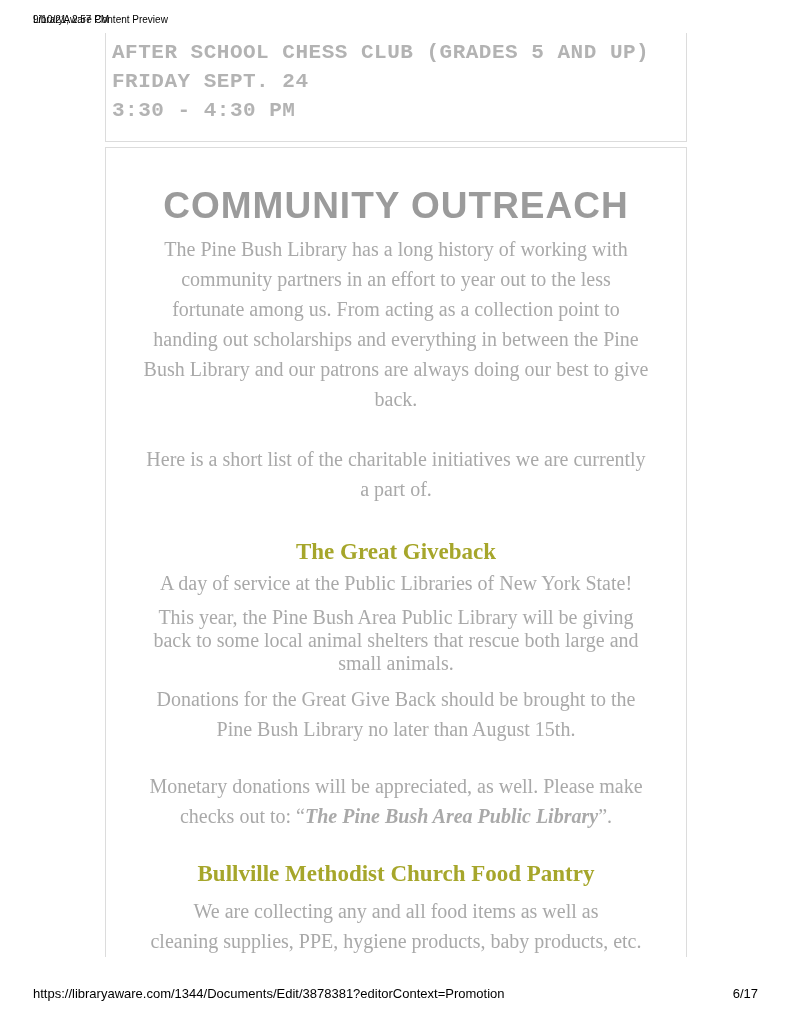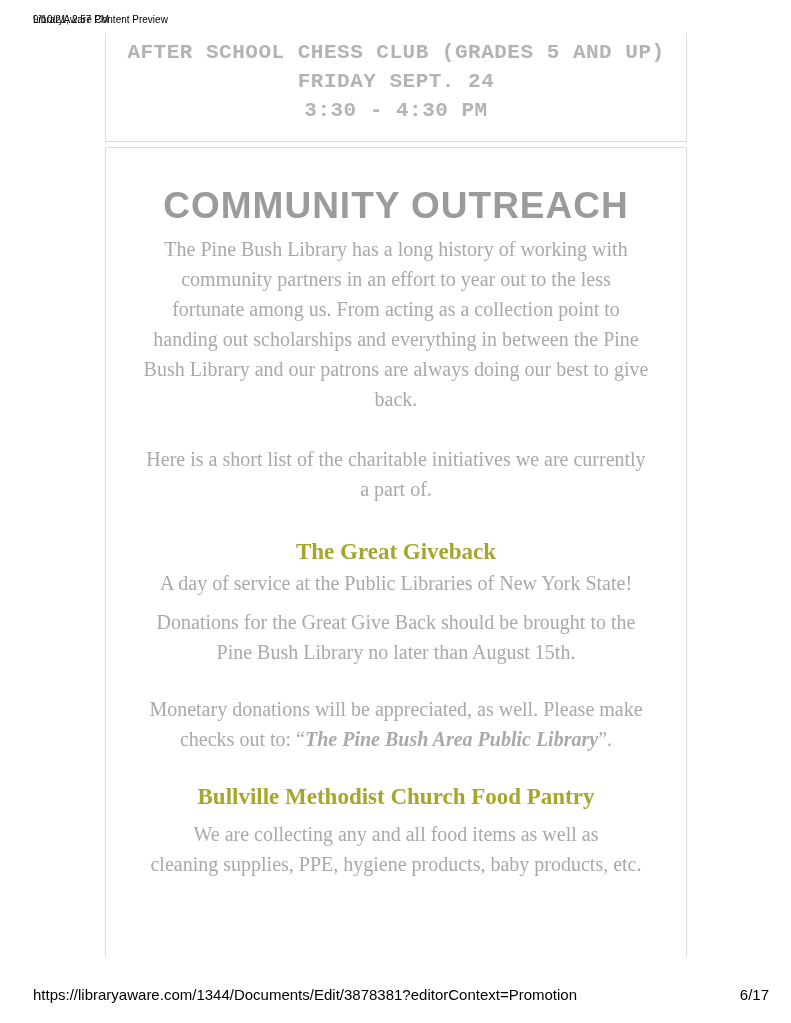--- a/index.html
+++ b/index.html
@@ -12,38 +12,38 @@
   }
 
   
   .print-header {
     position: absolute; top: 14px; left: 33px; right: 33px; height: 14px;
     font-size: 10px; color: #000;
   }
   .print-header .timestamp { position: absolute; left: 0; top: 0; }
   .print-header .doc-title { position: absolute; left: 0; right: 0; top: 0; }
   .print-footer {
-    position: absolute; top: 986px; left: 33px; right: 22px; height: 14px;
-    font-size: 15px; color: #000;
+    position: absolute; top: 986px; left: 33px; right: 33px; height: 14px;
+    font-size: 13px; color: #000;
   }
   .print-footer .footer-url { position: absolute; left: 0; top: 0; }
   .print-footer .page-indicator { position: absolute; right: 0; top: 0; }
 
   
   .doc-column {
     position: absolute; left: 105px; top: 33px; width: 582px;
   }
 
   
   .banner-box {
     border-left: 1px solid #dcdcdc;
     border-right: 1px solid #dcdcdc;
     border-bottom: 1px solid #dcdcdc;
     padding: 5px 6px 16px 6px;
-    text-align: center;
+    text-align: left;
   }
   .banner-line {
     font-family: "Liberation Mono", "DejaVu Sans Mono", monospace;
     font-size: 21px; line-height: 29px; font-weight: bold;
     letter-spacing: 0.5px;
     color: #b3b3b3;
     white-space: pre;
   }
 
   
@@ -113,20 +113,23 @@
 handing out scholarships and everything in between the Pine
 Bush Library and our patrons are always doing our best to give
 back.</p>
 
     <p class="body-para list-intro">Here is a short list of the charitable initiatives we are currently
 a part of.</p>
 
     <h3 class="section-heading gg-heading">The Great Giveback</h3>
     <p class="body-para gg-subheading">A day of service at the Public Libraries of New York State!</p>
 
+    <p class="body-para gg-para-tight">This year, the Pine Bush Area Public Library will be giving
+back to some local animal shelters that rescue both large and
+small animals.</p>
 
     <p class="body-para gg-para-donate">Donations for the Great Give Back should be brought to the
 Pine Bush Library no later than August 15th.</p>
 
     <p class="body-para monetary-para"><span>Monetary donations will be appreciated, as well.  Please make
 checks out to: “</span><span class="emphasis">The Pine Bush Area Public Library</span><span>”.</span></p>
 
     <h3 class="section-heading fp-heading">Bullville Methodist Church Food Pantry</h3>
     <p class="body-para fp-para">We are collecting any and all food items as well as
 cleaning supplies, PPE, hygiene products, baby products, etc.</p>

